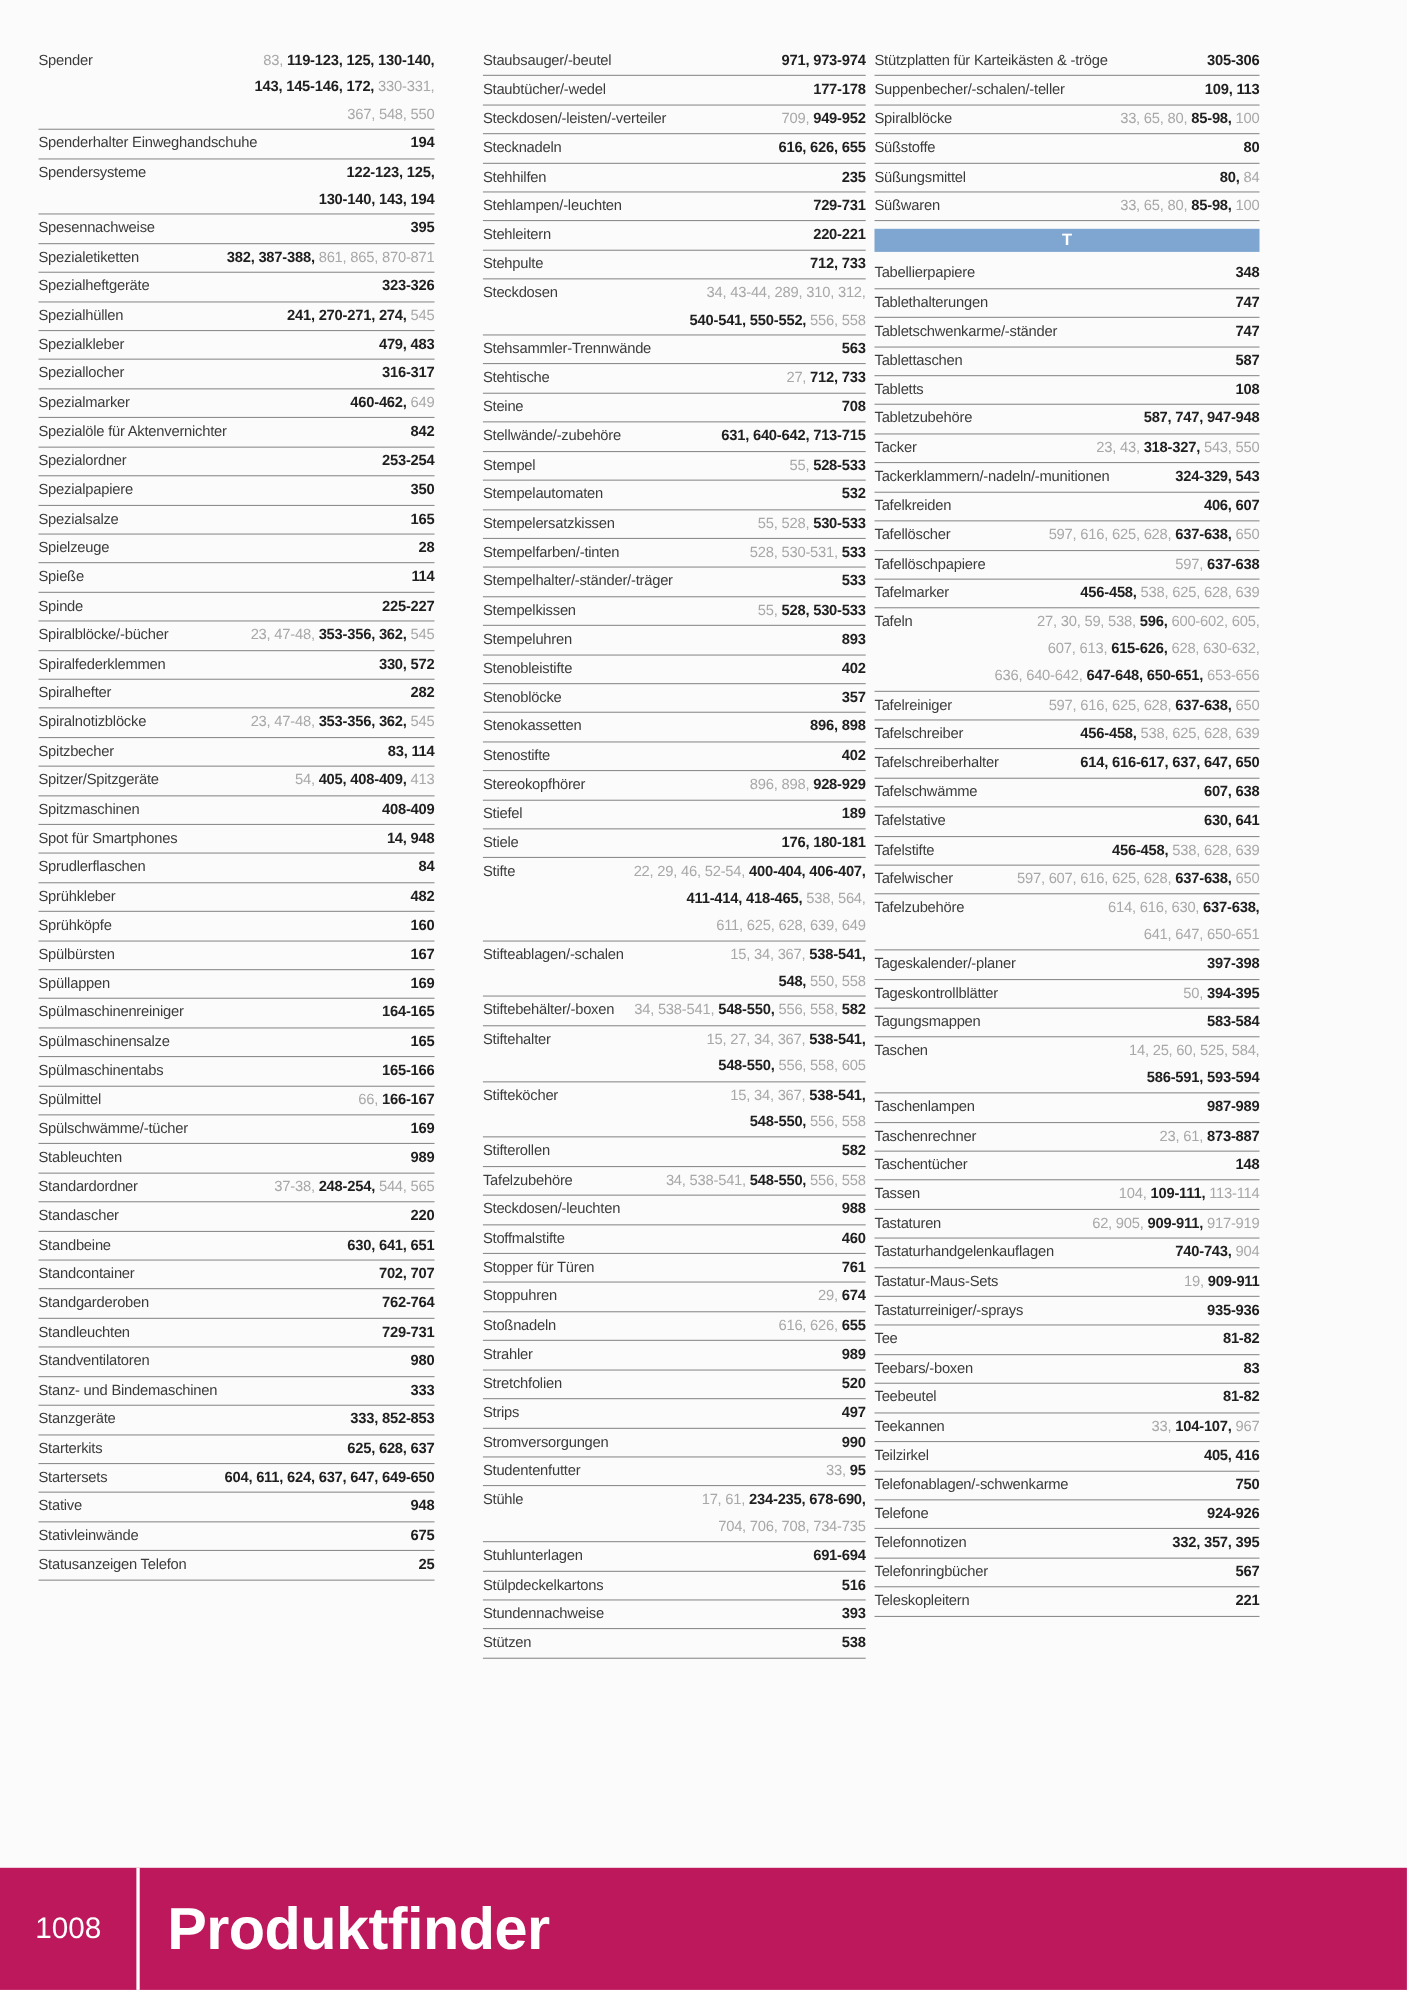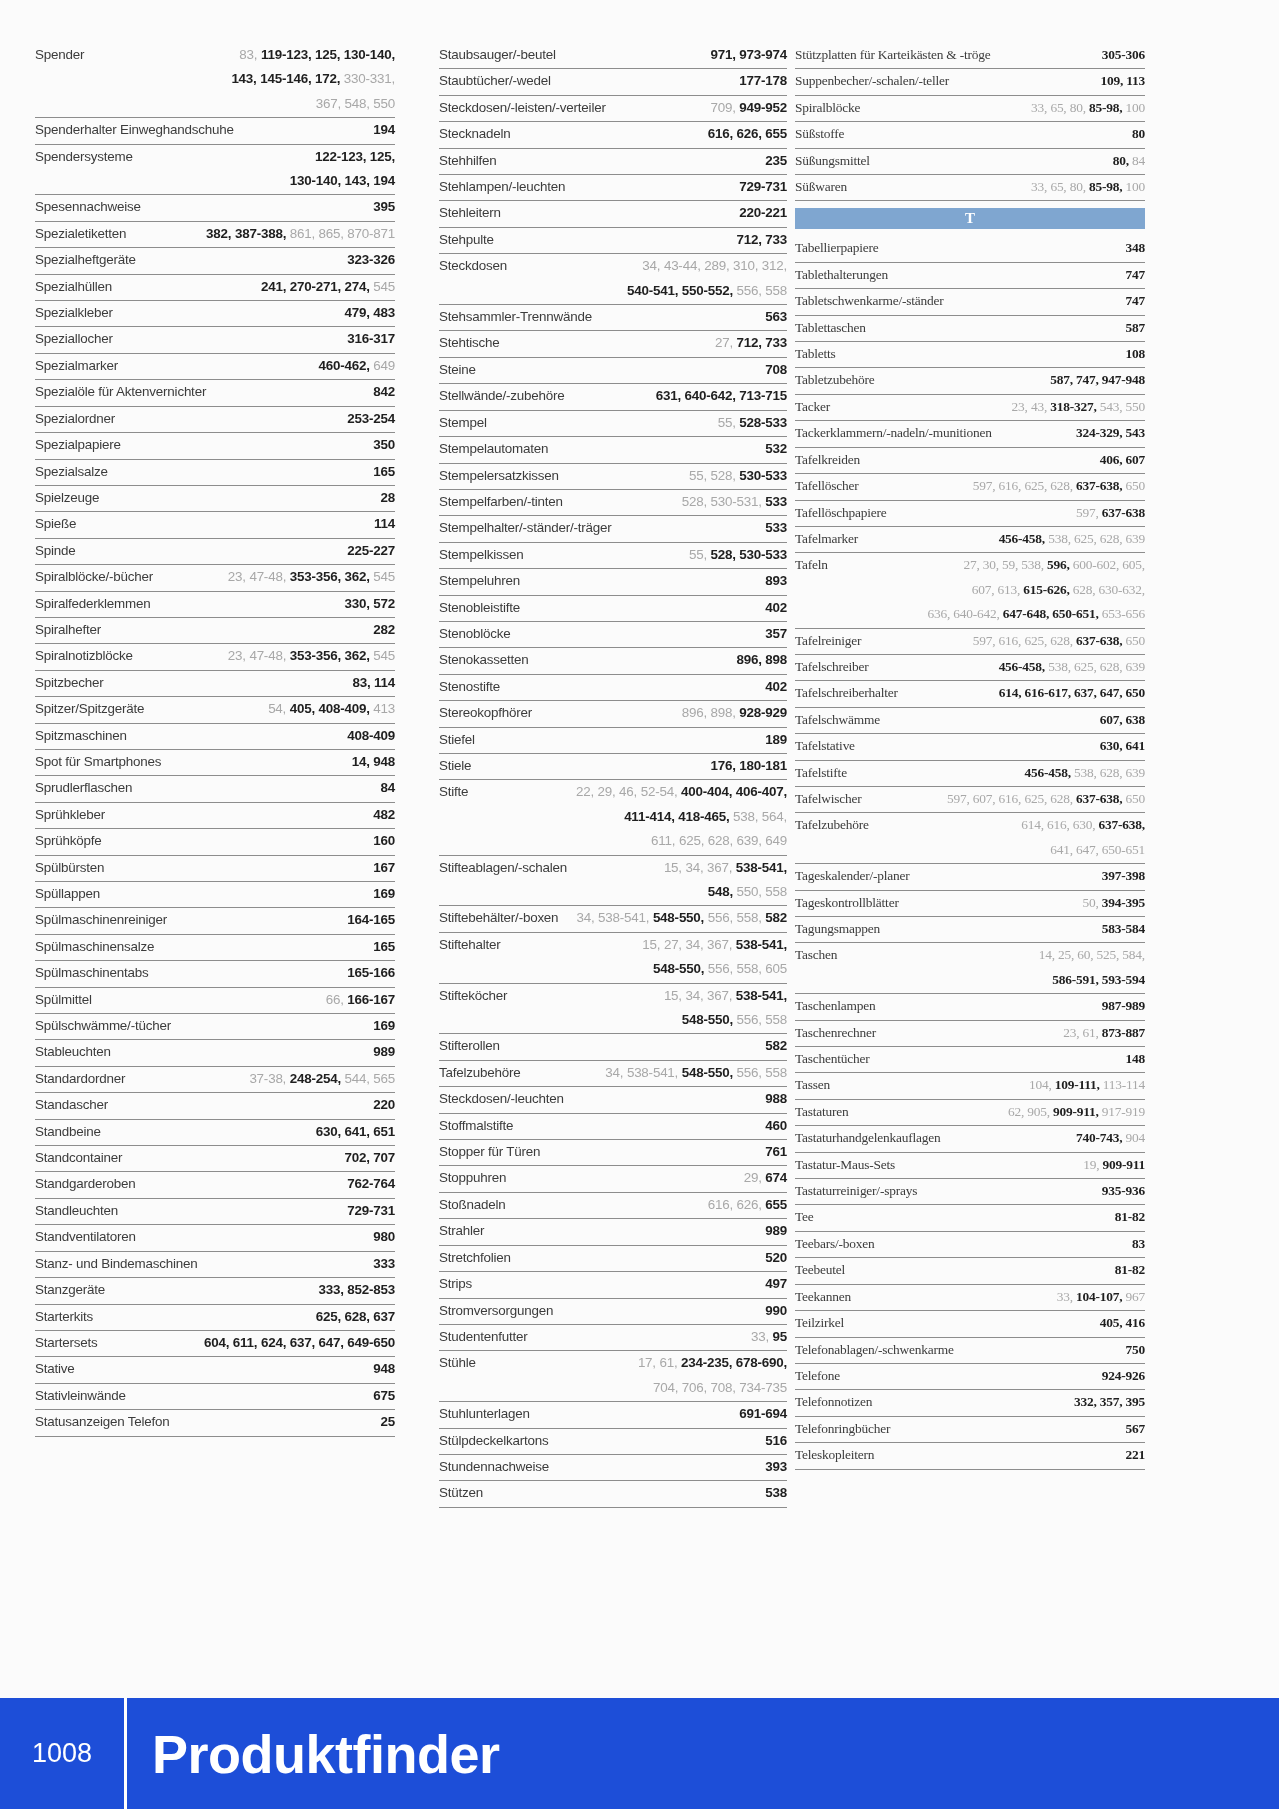--- a/index.html
+++ b/index.html
@@ -1,30 +1,30 @@
 <!DOCTYPE html>
 <html><head>
 <meta charset="utf-8">
 <style>
   html,body{margin:0;padding:0;}
   .page{position:relative;width:1279px;height:1809px;background:#fbfbfb;
         font-family:"Liberation Sans",sans-serif;overflow:hidden;}
   .col{position:absolute;top:43px;}
   .col-1{left:35px;width:360px;}
   .col-2{left:420px;width:348px;margin-left:19px;}
-  .col-3{left:795px;width:350px;font-family:Liberation Serif, serif;}
+  .col-3{left:795px;width:350px;}
   .entry{display:flex;align-items:baseline;border-bottom:1.3px solid #8d8d8d;
          padding:0 0 1px;font-size:13.4px;letter-spacing:-0.2px;line-height:24.4px;}
   .label{color:#3c3c3c;white-space:nowrap;padding-right:8px;}
   .pages{flex:1;min-width:0;text-align:right;}
   .pg-b{color:#1f1f1f;font-weight:bold;}
   .pg-g{color:#a8a8a8;font-weight:normal;}
   .section-bar{height:21px;line-height:21px;margin:7px 0;background:#7fa6d0;
                color:#ffffff;font-weight:bold;font-size:15px;text-align:center;}
-  .footer{position:absolute;left:0;top:1698px;width:1279px;height:111px;background:#1d4ed8;text-decoration:underline;}
+  .footer{position:absolute;left:0;top:1698px;width:1279px;height:111px;background:#be185d;text-decoration:underline;}
   .footer .pnum{position:absolute;left:0;top:0;width:124px;height:100%;
                 display:flex;align-items:center;justify-content:center;
                 color:#ffffff;font-size:27px;}
   .footer .divider{position:absolute;left:124px;top:0;width:3px;height:100%;background:#ffffff;}
   .footer .title{position:absolute;left:152px;top:0;height:100%;display:flex;align-items:center;
                  color:#ffffff;font-size:54px;font-weight:bold;letter-spacing:-0.5px;}
 </style>
 </head>
 <body>
 

